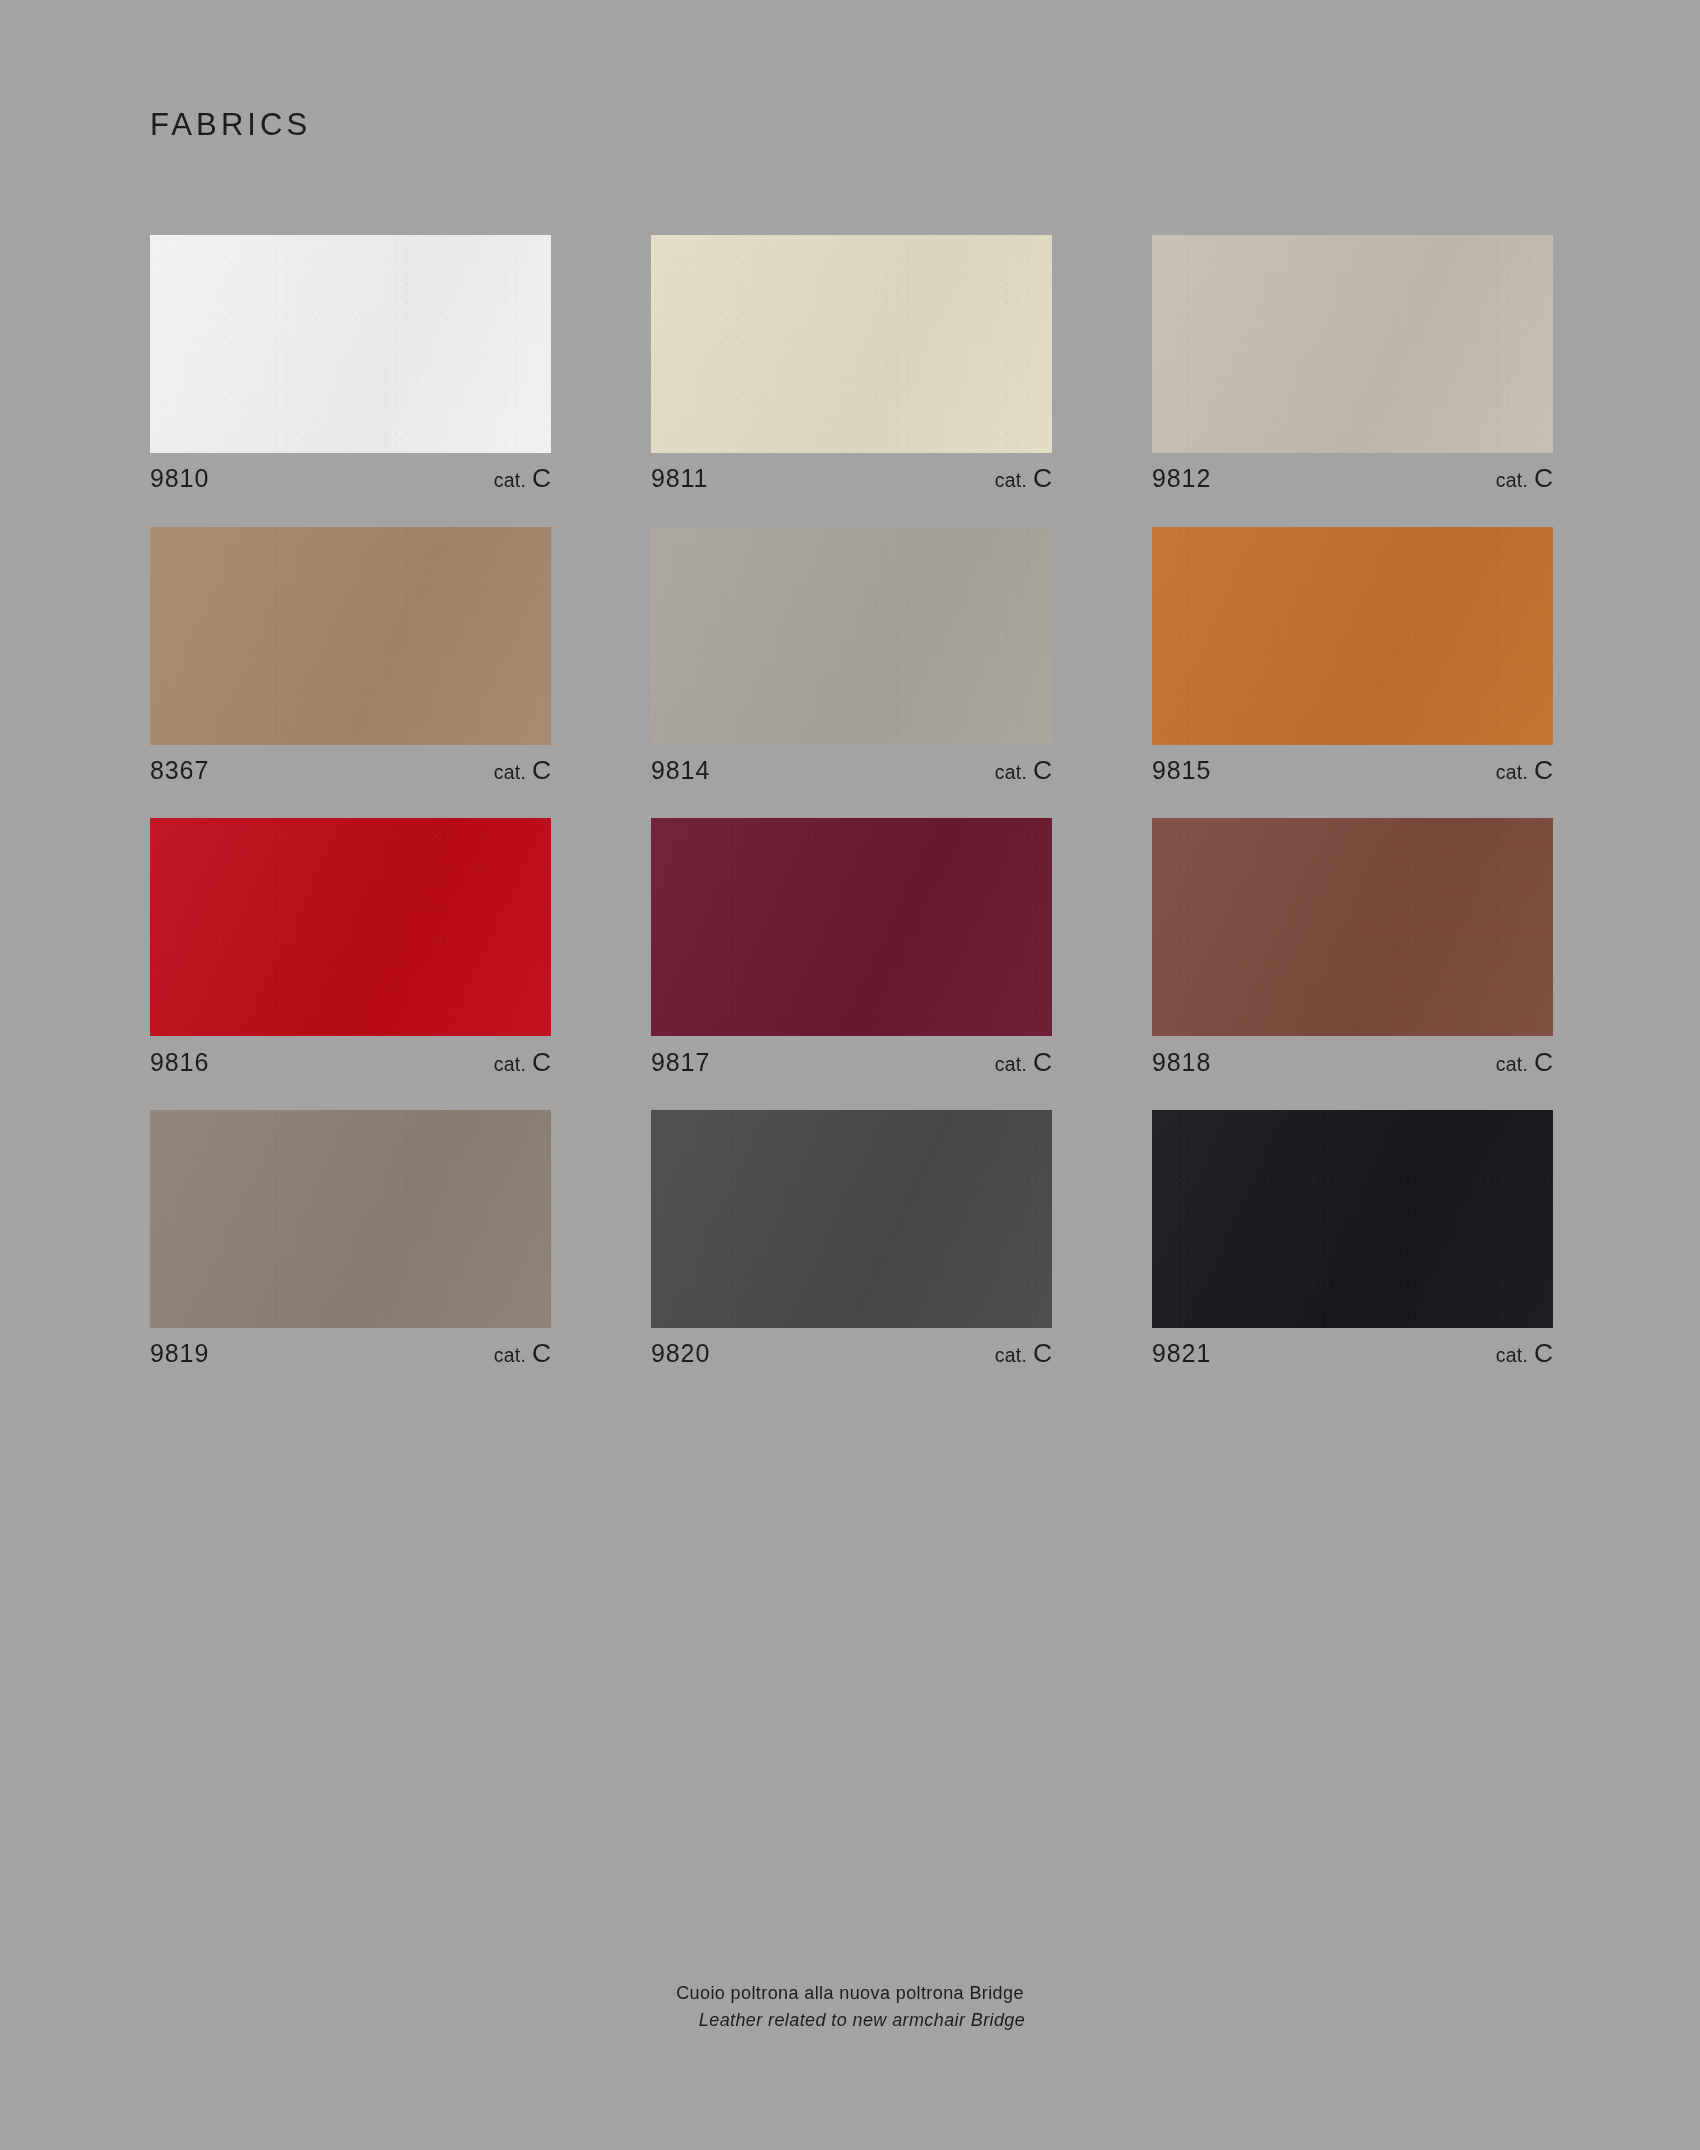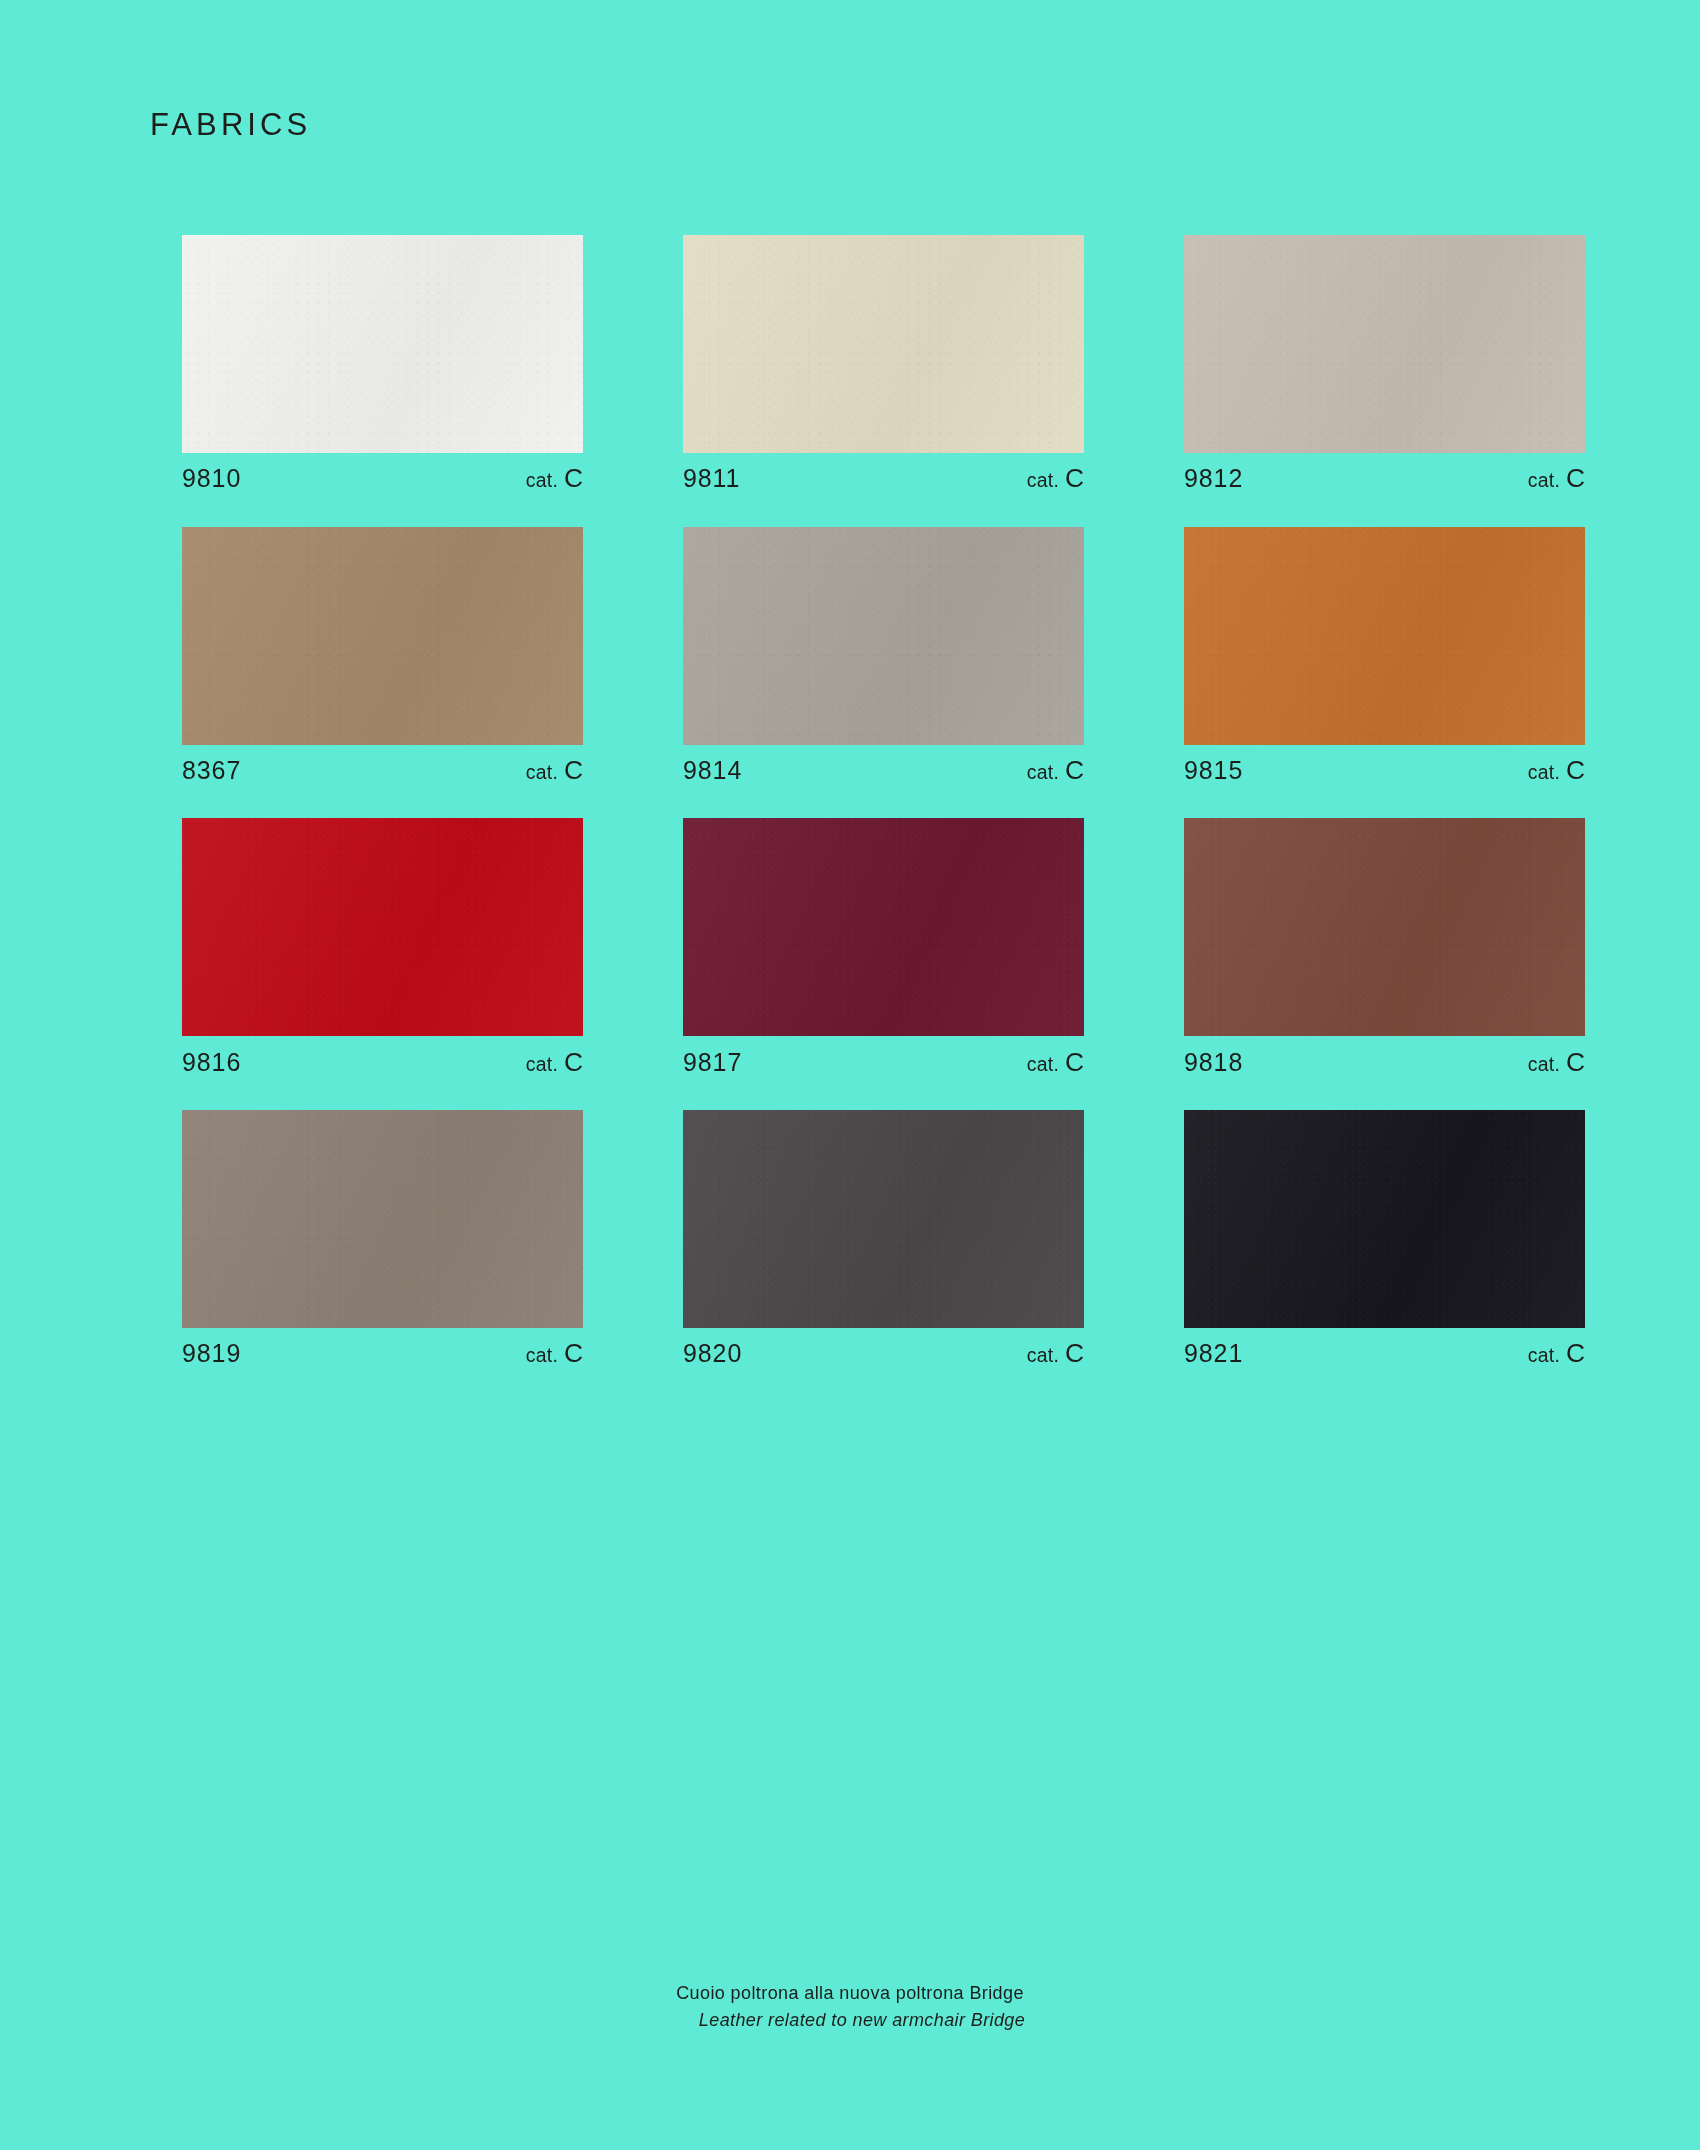--- a/index.html
+++ b/index.html
@@ -12,21 +12,21 @@
     height: 2151px;
     font-family: "Liberation Sans", sans-serif;
     color: #1a1a1a;
     position: relative;
     overflow: hidden;
   }
 
   .page {
     position: absolute;
     inset: 0;
-    background: #5eead4;
+    background: #a3a3a3;
   }
 
   
   .page-title {
     position: absolute;
     left: 150px;
     top: 109px;
     font-size: 31px;
     font-weight: 300;
     letter-spacing: 4.1px;
@@ -42,21 +42,20 @@
     top: 235px;
     width: 1404px;
     display: grid;
     grid-template-columns: repeat(3, 401px);
     column-gap: 100px;
     row-gap: 35px;
   }
 
   .swatch-cell {
     width: 419px;
-    margin-left: 32px;
   }
 
   .swatch-chip {
     width: 401px;
     height: 218px;
     position: relative;
     overflow: hidden;
     background-color: #cccccc;
   }
 

